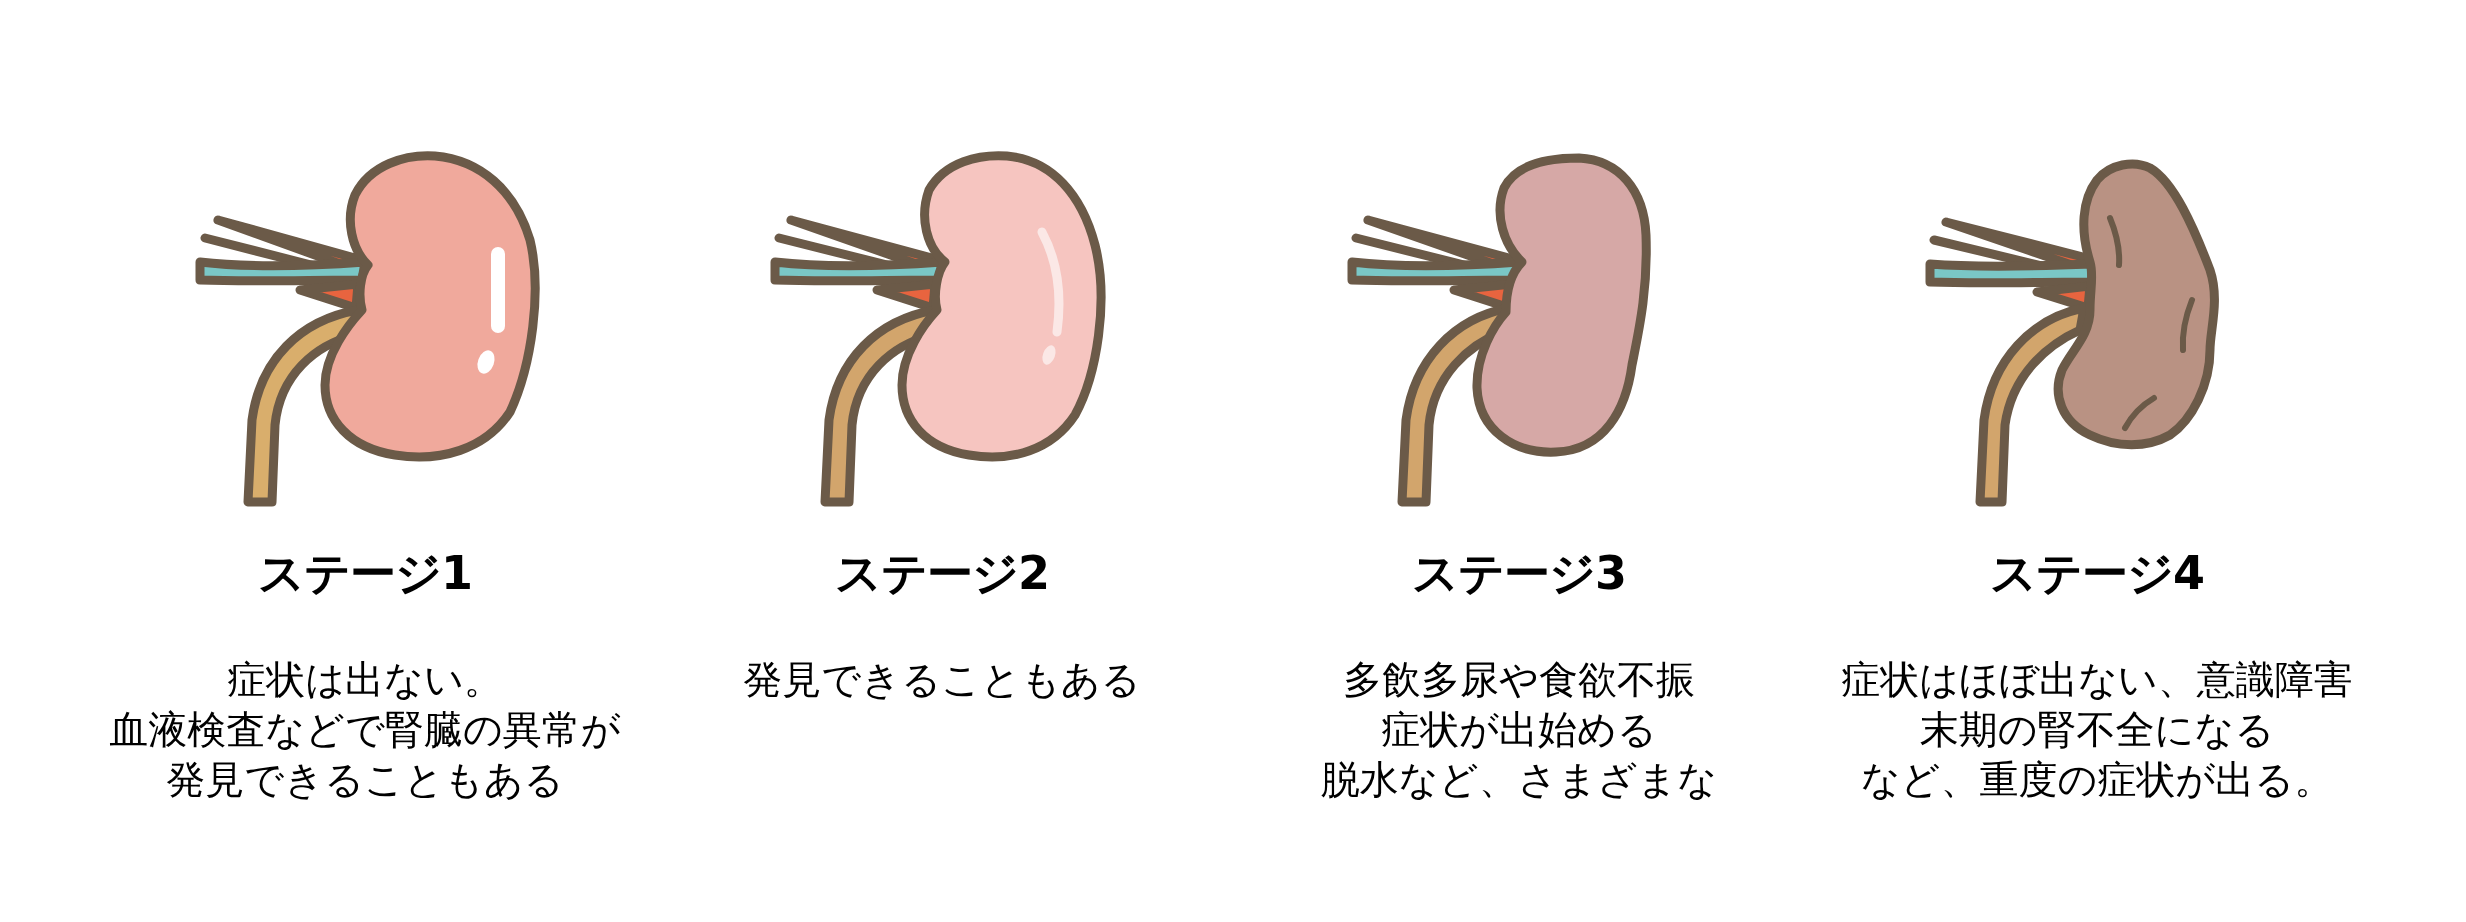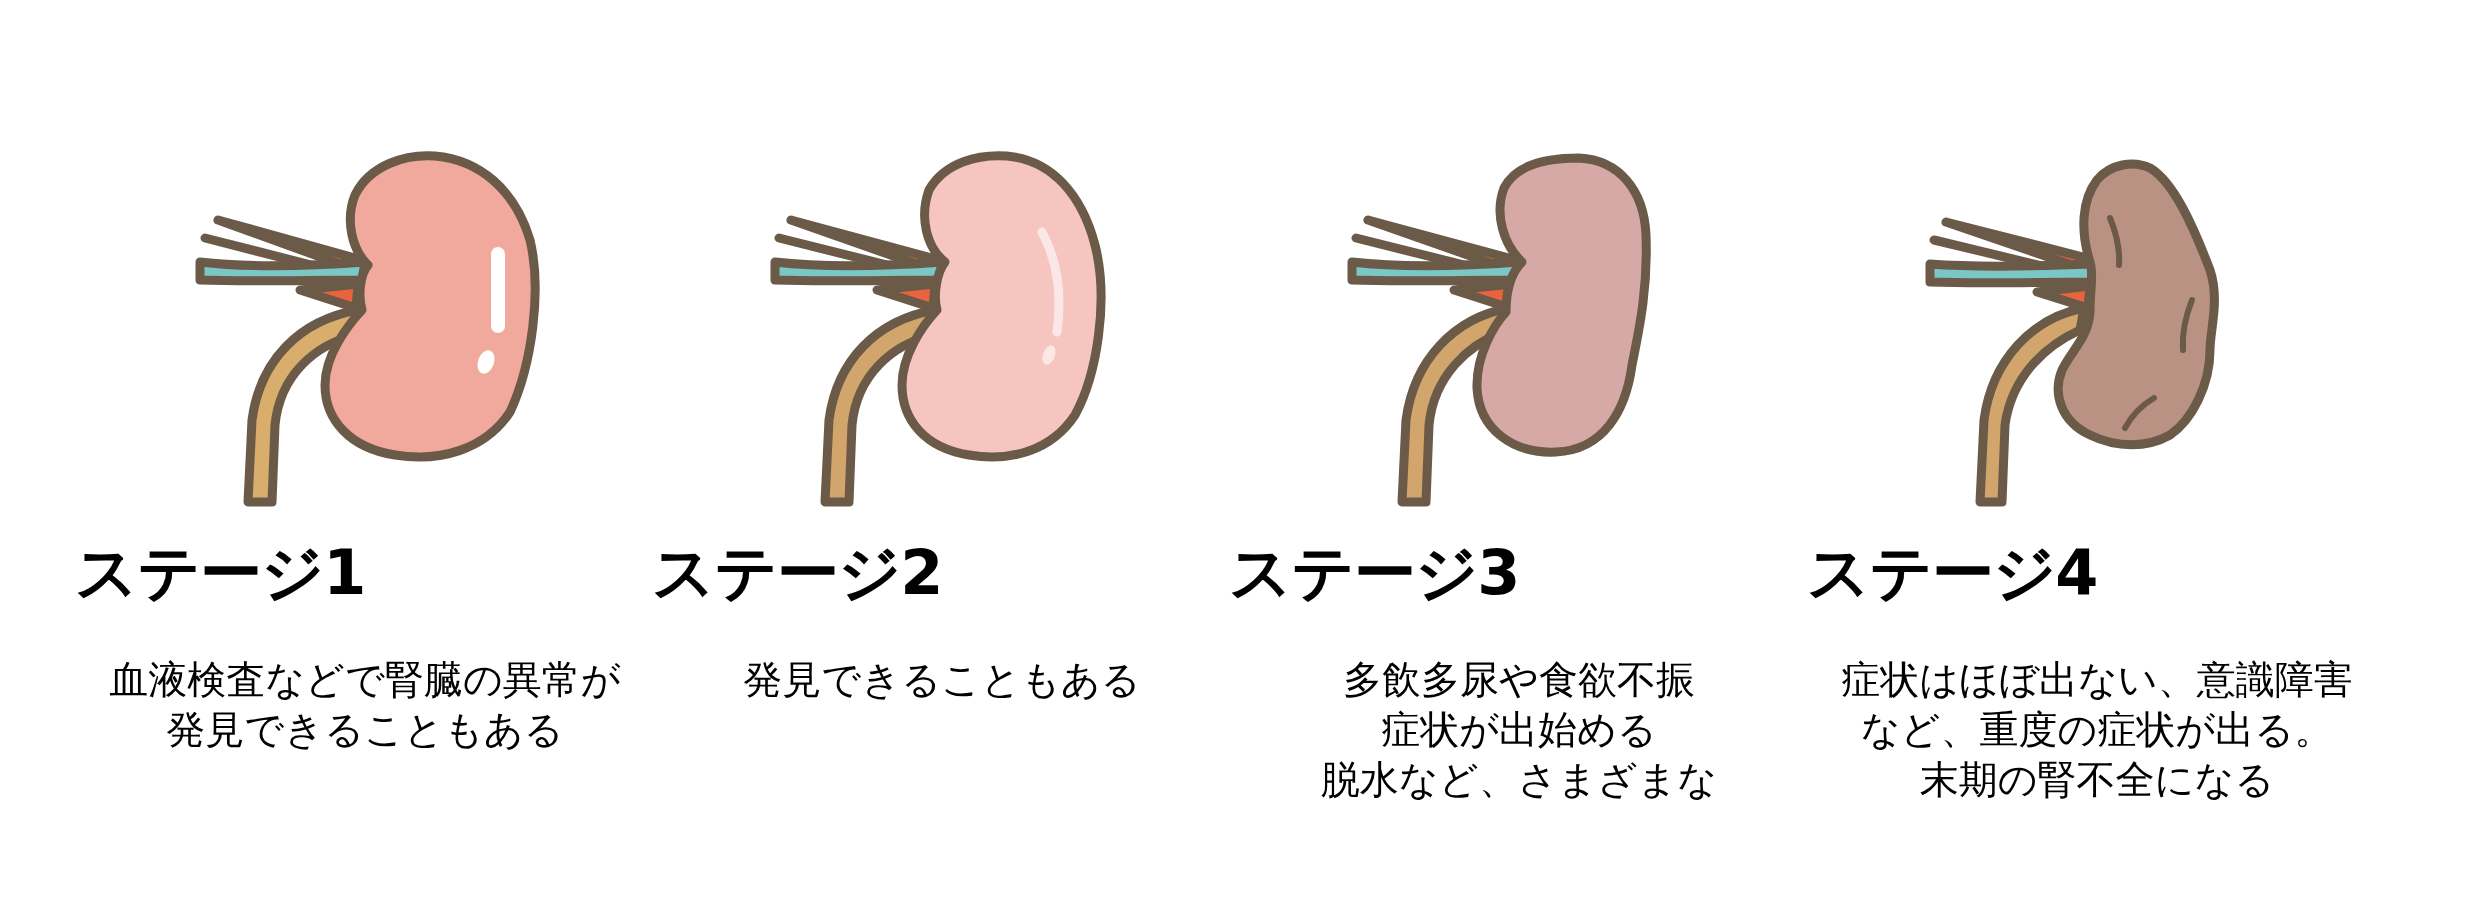--- a/index.html
+++ b/index.html
@@ -1,23 +1,23 @@
 <!DOCTYPE html>
 <html><head>
 <meta charset="utf-8">
 <style>
   html, body { margin: 0; padding: 0; background: #ffffff; }
   body { width: 2466px; height: 922px; position: relative; overflow: hidden;
          font-family: "DejaVu Sans", "Liberation Sans", sans-serif; color: #000; }
   .stage { position: absolute; top: 0; width: 580px; height: 922px; }
   .illus { position: absolute; left: 105px; top: 150px; width: 380px; height: 360px; }
   .illus svg { width: 380px; height: 360px; display: block; }
-  .title { position: absolute; left: 0; width: 580px; top: 538px; text-align: left;
+  .title { position: absolute; left: 0; width: 580px; top: 538px; text-align: center;
            font-family: "DejaVu Sans", "Liberation Sans", sans-serif; font-weight: bold;
-           font-size: 62px; line-height: 70px; letter-spacing: -1px; }
+           font-size: 46px; line-height: 70px; letter-spacing: -1px; }
   .desc { position: absolute; left: -10px; width: 600px; top: 655px; text-align: center;
           font-family: "DejaVu Sans", "Liberation Sans", sans-serif; font-size: 39px; line-height: 50px; }
   .desc div { white-space: nowrap; }
 </style>
 </head>
 <body>
 
 <section class="stage" style="left:75px">
   <div class="illus">
     <svg viewBox="0 0 380 360">
@@ -33,20 +33,21 @@
         <path d="M178 160 C120 170 80 210 72 270 L68 352 L92 352 L95 275 C100 225 135 195 175 185 Z" fill="#d9ae6c"></path>
 
         <path d="M188 115 C172 100 165 70 175 45 C190 15 225 4 255 6 C300 10 335 40 350 90 C362 140 352 215 330 262 C305 300 260 312 215 305 C170 298 145 270 145 235 C145 205 168 175 182 160 C178 145 180 125 188 115 Z" fill="#f0a99c"></path>
       </g>
       <rect x="311" y="97" width="14" height="86" rx="7" fill="#ffffff"></rect>
       <ellipse cx="306" cy="212" rx="8" ry="12" transform="rotate(20 306 212)" fill="#ffffff"></ellipse>
     </svg>
   </div>
   <div class="title">ステージ1</div>
   <div class="desc">
+    <div>症状は出ない。</div>
     <div>血液検査などで腎臓の異常が</div>
     <div>発見できることもある</div>
   </div>
 </section>
 
 <section class="stage" style="left:652px">
   <div class="illus">
     <svg viewBox="0 0 380 360">
       <g stroke="#6b5a48" stroke-width="9" stroke-linecap="round" stroke-linejoin="round">
         <path d="M34 70 L182 122 L175 108 Z" fill="#e8643f"></path>
@@ -101,16 +102,16 @@
       <g stroke="#6b5a48" stroke-width="6" stroke-linecap="round" fill="none">
         <path d="M198 68 C205 85 208 100 207 115"></path>
         <path d="M280 150 C272 170 270 185 271 200"></path>
         <path d="M242 248 C230 255 220 265 213 278"></path>
       </g>
     </svg>
   </div>
   <div class="title">ステージ4</div>
   <div class="desc">
     <div>症状はほぼ出ない、意識障害</div>
+    <div>末期の腎不全になる</div>
     <div>など、重度の症状が出る。</div>
-    <div>末期の腎不全になる</div>
   </div>
 </section>
 
 </body></html>

